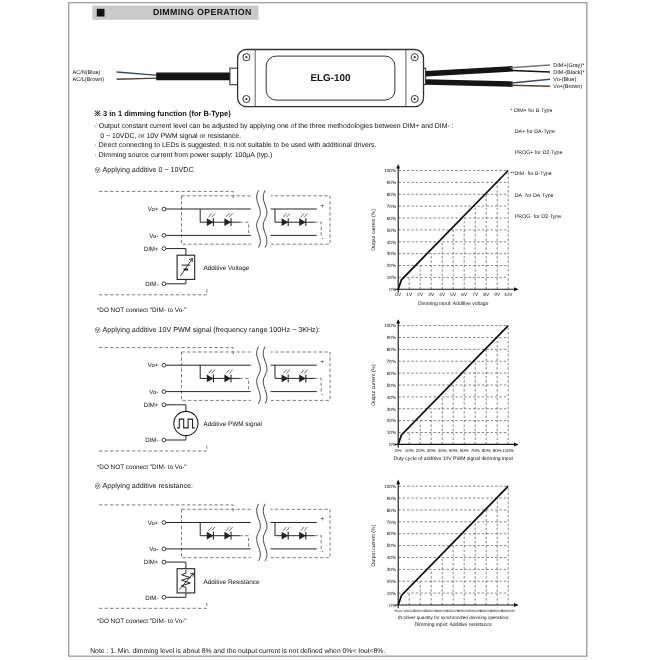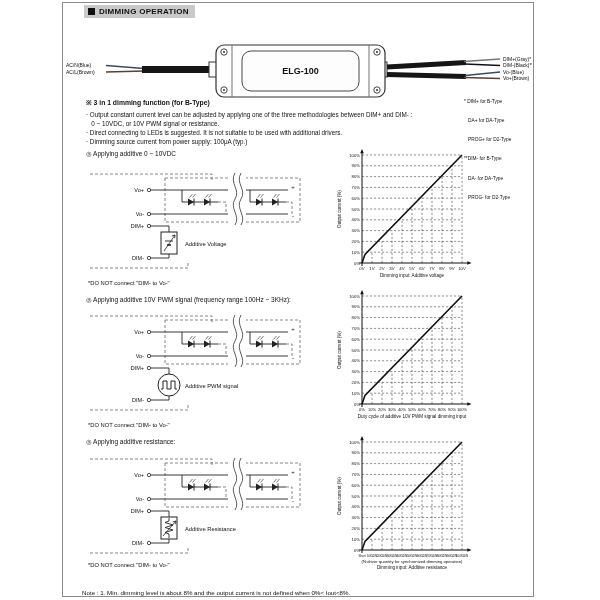--- a/index.html
+++ b/index.html
@@ -2,21 +2,21 @@
 <html><head>
 <meta charset="utf-8">
 <style>
   html,body{margin:0;padding:0;background:#fff;}
   body{width:600px;height:600px;position:relative;font-family:"Liberation Sans",sans-serif;color:#111;}
   svg text{font-family:"Liberation Sans",sans-serif;fill:#111;}
   .page{position:absolute;left:0;top:0;width:600px;height:600px;background:#fff;overflow:hidden;}
   .frame{position:absolute;left:62px;top:2px;width:470px;height:593px;border:1px solid #8a8a8a;}
   .header{position:absolute;left:84px;top:5px;background:#c9c9c9;display:flex;align-items:center;gap:4px;padding:2px 6px 2px 4px;}
   .sq{width:7px;height:7px;background:#111;display:inline-block;}
-  .header-label{font-weight:bold;font-size:8px;letter-spacing:.3px;white-space:nowrap;}
+  .header-label{font-weight:bold;font-size:8px;letter-spacing:.3px;white-space:nowrap;margin-left:40px;}
   .device{position:absolute;left:64px;top:38px;}
   .footnotes{position:absolute;left:464px;top:86px;font-size:4.8px;line-height:6.4px;white-space:pre;}
   .intro{position:absolute;left:86px;top:98px;}
   .intro-title{font-size:6.8px;font-weight:bold;margin-bottom:3px;white-space:pre;}
   .intro-line{font-size:6.3px;line-height:9px;white-space:pre;}
   .sec-heading{position:absolute;left:86px;font-size:6.5px;white-space:nowrap;}
   .circuit{position:absolute;left:88px;width:250px;height:105px;}
   .warning{position:absolute;left:88px;font-size:5.8px;white-space:nowrap;}
   .graph{position:absolute;left:332px;width:150px;height:142px;}
   .notes{position:absolute;left:82px;top:572px;font-size:6.2px;line-height:8.5px;white-space:pre;}

